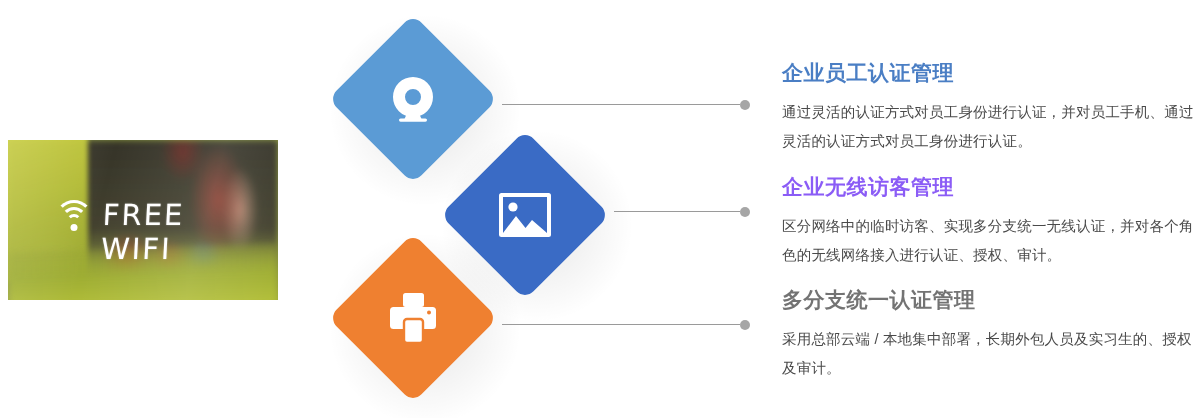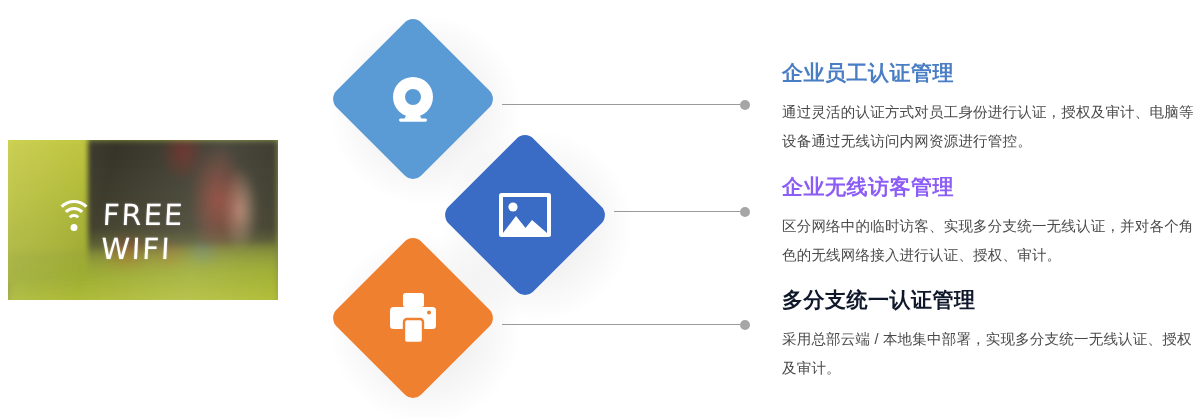--- a/index.html
+++ b/index.html
@@ -185,21 +185,21 @@
 
   .block-title {
     font-size: 21px;
     font-weight: bold;
     line-height: 1.2;
     margin: 0 0 13px 0;
     letter-spacing: .5px;
   }
   .t-blue  { color: #4a7ec4; }
   .t-green { color: #8b5cf6; }
-  .t-orange{ color: #0f172a; }
+  .t-orange{ color: #737373; }
 
   .block-body {
     font-size: 14.5px;
     line-height: 2.0;
     color: #4a4a4a;
     margin: 0;
     letter-spacing: .2px;
   }
 </style>
 </head>
@@ -265,26 +265,26 @@
   </div>
   <div class="connector c2">
     <span class="endpoint"></span>
   </div>
   <div class="connector c3">
     <span class="endpoint"></span>
   </div>
 
   <div class="block b1">
     <h3 class="block-title t-blue">企业员工认证管理</h3>
-    <p class="block-body">通过灵活的认证方式对员工身份进行认证，授权及审计、电脑等设备通过无线访问内网资源进行管控。</p>
+    <p class="block-body">通过灵活的认证方式对员工身份进行认证，并对员工手机、通过灵活的认证方式对员工身份进行认证。</p>
   </div>
 
   <div class="block b2">
     <h3 class="block-title t-green">企业无线访客管理</h3>
     <p class="block-body">区分网络中的临时访客、实现多分支统一无线认证，并对各个角色的无线网络接入进行认证、授权、审计。</p>
   </div>
 
   <div class="block b3">
     <h3 class="block-title t-orange">多分支统一认证管理</h3>
-    <p class="block-body">采用总部云端 / 本地集中部署，实现多分支统一无线认证、授权及审计。</p>
+    <p class="block-body">采用总部云端 / 本地集中部署，长期外包人员及实习生的、授权及审计。</p>
   </div>
 
 </div>
 
 </body></html>

